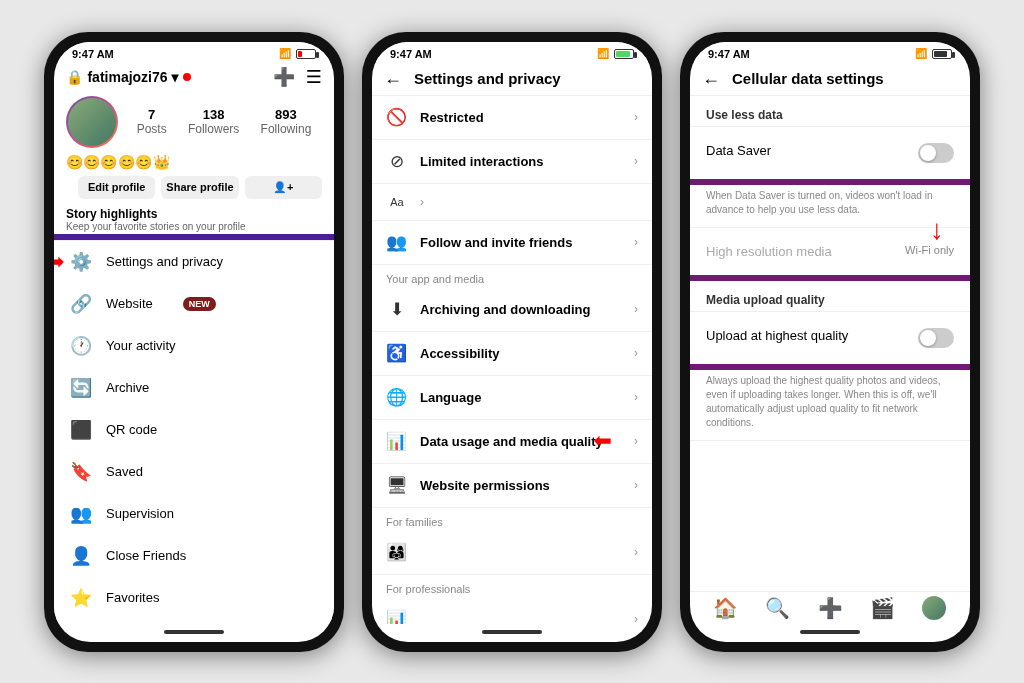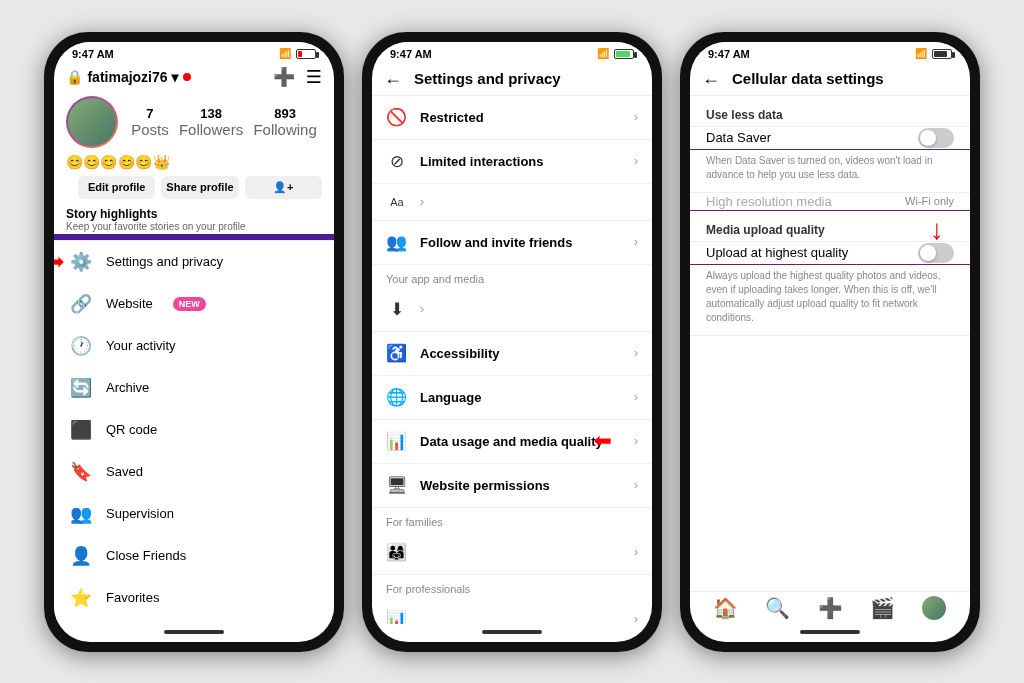--- a/index.html
+++ b/index.html
@@ -75,21 +75,21 @@
       border-radius: 50%;
       background: linear-gradient(135deg, #6e4fa0, #c94b8e, #f77f3a);
       overflow: hidden;
       flex-shrink: 0;
       display: flex; align-items: center; justify-content: center;
     }
     .avatar-inner { width:48px; height:48px; border-radius:50%; background: linear-gradient(135deg,#8a7,#476); }
     .stats-row { display: flex; flex: 1; justify-content: space-around; }
     .stat { text-align: center; }
     .stat-num { font-size: 13px; font-weight: 700; }
-    .stat-label { font-size: 15px; color: #666; }
+    .stat-label { font-size: 12px; color: #666; }
 
     .emoji-row { padding: 2px 12px; font-size: 14px; }
     .profile-buttons { display: flex; gap: 6px; padding: 4px 12px; margin-left: 12px; }
     .prof-btn {
       flex: 1; padding: 5px; border-radius: 6px;
       background: #efefef; border: none; font-size: 11px; font-weight: 600; cursor: pointer; text-align: center;
     }
     .story-highlights {
       padding: 4px 12px 2px;
       border-bottom: 6px solid #4c1d95;
@@ -109,27 +109,27 @@
       align-items: center;
       padding: 10px 16px;
       gap: 14px;
       font-size: 13px;
       font-weight: 500;
       cursor: pointer;
       position: relative;
     }
     .menu-icon { font-size: 18px; width: 22px; text-align: center; }
     .new-badge {
-      background: #ec4899;
+      background: #7f1d1d;
       color: #fff;
       font-size: 9px;
       font-weight: 700;
       padding: 2px 6px;
       border-radius: 10px;
-      margin-left: 6px;
+      margin-left: 16px;
     }
     .red-arrow {
       position: absolute;
       left: -8px;
       font-size: 22px;
       color: red;
     }
 
     
     .settings-header {
@@ -183,23 +183,22 @@
     .cellular-content { flex: 1; overflow-y: auto; padding: 0; }
     .section-header-cell {
       padding: 12px 16px 4px;
       font-size: 12px;
       font-weight: 700;
       color: #333;
       border-bottom: 1px solid #eee;
     }
     .cell-row {
       display: flex;
-      align-items: center;
-      padding: 1px 16px;
-      border-bottom: 1px solid #701a75;
+      padding: 16px 16px;
+      border-bottom: 6px solid #701a75;
     }
     .cell-row-label { flex: 1; font-size: 13px; font-weight: 500; }
     .cell-row-value { font-size: 11px; color: #888; }
     .toggle {
       width: 36px; height: 20px;
       border-radius: 10px;
       background: #ccc;
       position: relative;
       cursor: pointer;
       flex-shrink: 0;
@@ -386,20 +385,21 @@
       <div class="settings-item">
         <span class="s-icon">👥</span>
         <span class="s-label">Follow and invite friends</span>
         <span class="s-chevron">›</span>
       </div>
 
       <div class="section-label">Your app and media</div>
 
       <div class="settings-item">
         <span class="s-icon">⬇</span>
+        <span class="s-label">Archiving and downloading</span>
         <span class="s-chevron">›</span>
       </div>
       <div class="settings-item">
         <span class="s-icon">♿</span>
         <span class="s-label">Accessibility</span>
         <span class="s-chevron">›</span>
       </div>
       <div class="settings-item">
         <span class="s-icon">🌐</span>
         <span class="s-label">Language</span>

